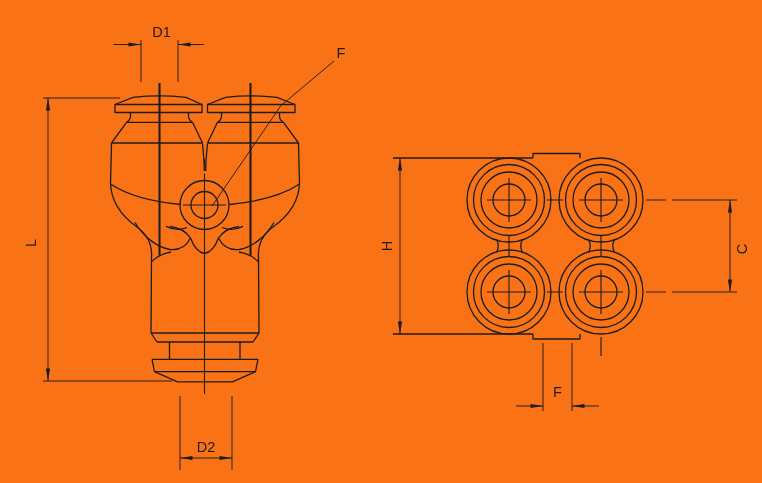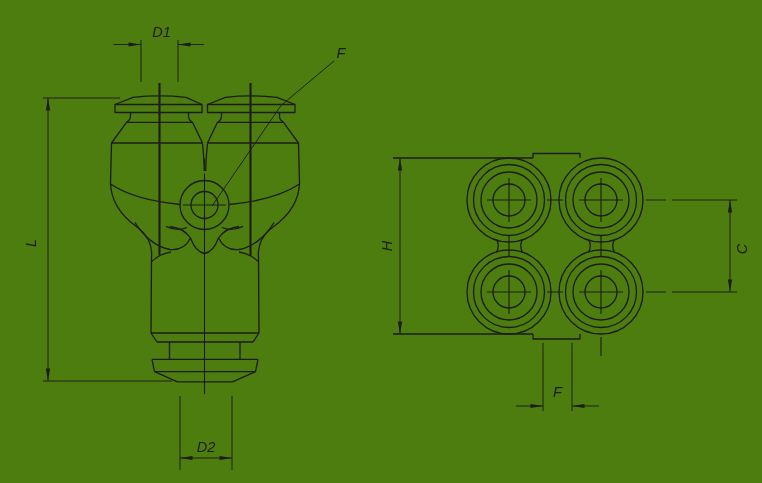--- a/index.html
+++ b/index.html
@@ -1,16 +1,16 @@
 <!DOCTYPE html>
 <html><head>
 <meta charset="utf-8">
 <style>
   html,body{margin:0;padding:0;background:#ffffff;}
-  .stage{width:762px;height:483px;position:relative;background:#4d7c0f;overflow:hidden;font-style:italic;}
+  .stage{width:762px;height:483px;position:relative;background:#f97316;overflow:hidden;}
   svg{display:block;}
   .obj{fill:none;stroke:#1c1c1c;stroke-width:1.3;stroke-linejoin:round;}
   .dim{fill:none;stroke:#1c1c1c;stroke-width:0.95;}
   .cl{fill:none;stroke:#1c1c1c;stroke-width:2.1;}
   .clthin{fill:none;stroke:#1c1c1c;stroke-width:1.1;}
   .arrow{fill:#1c1c1c;stroke:none;}
   .dimtext{font-family:"Liberation Sans", sans-serif;font-size:14.5px;fill:#1c1c1c;}
 </style>
 </head>
 <body>

